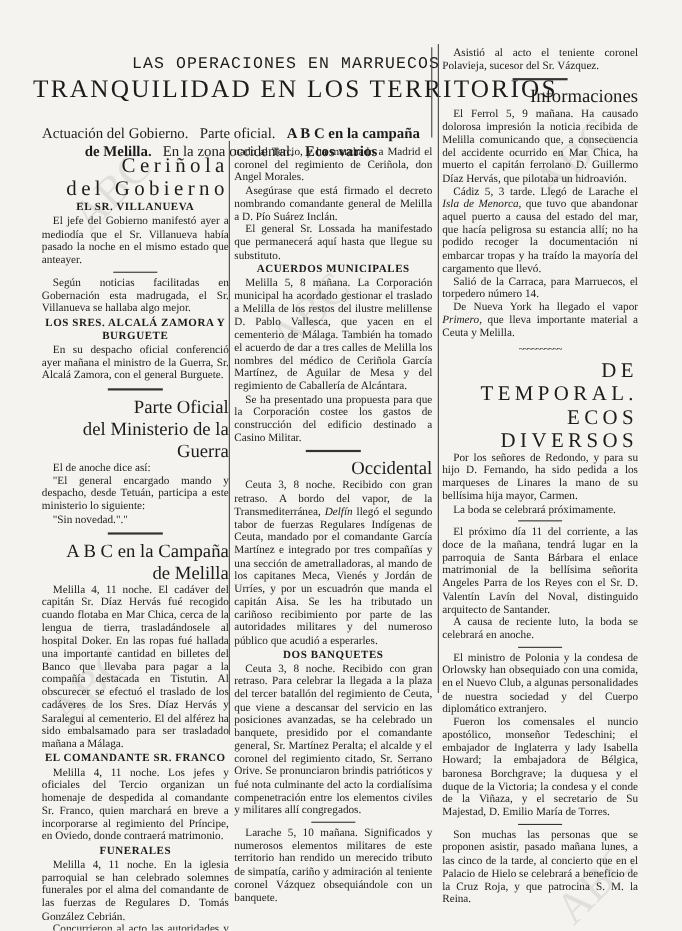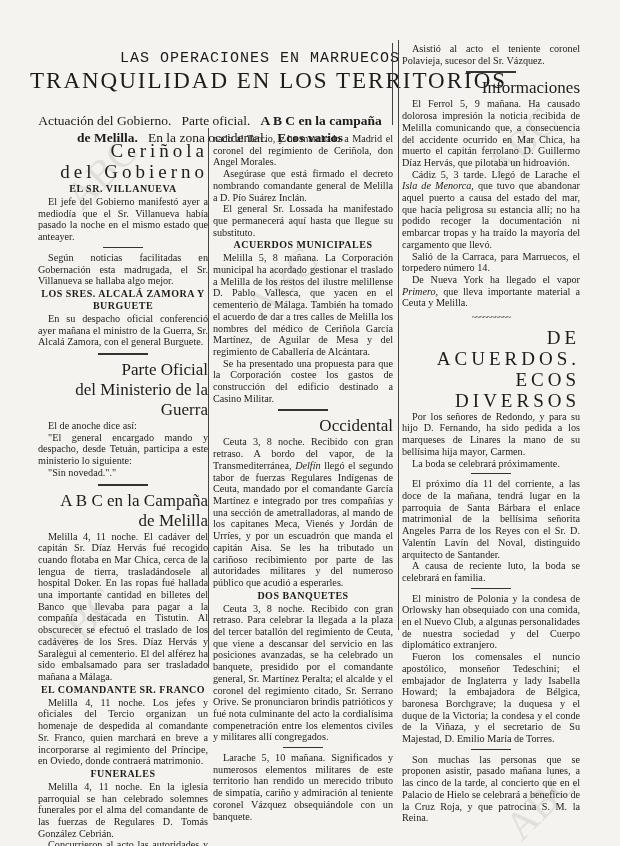--- a/index.html
+++ b/index.html
@@ -109,27 +109,27 @@
       <i>Isla de Menorca,</i>
       <span>que tuvo que abandonar aquel puerto a causa del estado del mar, que hacía peligrosa su estancia allí; no ha podido recoger la documentación ni embarcar tropas y ha traído la mayoría del cargamento que llevó.</span>
     </p>
     <p>Salió de la Carraca, para Marruecos, el torpedero número 14.</p>
     <p>
       <span>De Nueva York ha llegado el vapor</span>
       <i>Primero,</i>
       <span>que lleva importante material a Ceuta y Melilla.</span>
     </p>
     <div class="orn">~~~~~~~~~~</div>
-    <div class="sec-title big-spaced">DE ACUERDOS.</div>
+    <div class="sec-title big-spaced">DE TEMPORAL.</div>
     <div class="sec-title big-spaced">ECOS DIVERSOS</div>
     <p>Por los señores de Redondo, y para su hijo D. Fernando, ha sido pedida a los marqueses de Linares la mano de su bellísima hija mayor, Carmen.</p>
     <p>La boda se celebrará próximamente.</p>
     <div class="rule"></div>
     <p>El próximo día 11 del corriente, a las doce de la mañana, tendrá lugar en la parroquia de Santa Bárbara el enlace matrimonial de la bellísima señorita Angeles Parra de los Reyes con el Sr. D. Valentín Lavín del Noval, distinguido arquitecto de Santander.</p>
-    <p>A causa de reciente luto, la boda se celebrará en familia.</p>
+    <p>A causa de reciente luto, la boda se celebrará en anoche.</p>
     <div class="rule"></div>
     <p>El ministro de Polonia y la condesa de Orlowsky han obsequiado con una comida, en el Nuevo Club, a algunas personalidades de nuestra sociedad y del Cuerpo diplomático extranjero.</p>
     <p>Fueron los comensales el nuncio apostólico, monseñor Tedeschini; el embajador de Inglaterra y lady Isabella Howard; la embajadora de Bélgica, baronesa Borchgrave; la duquesa y el duque de la Victoria; la condesa y el conde de la Viñaza, y el secretario de Su Majestad, D. Emilio María de Torres.</p>
     <div class="rule"></div>
     <p>Son muchas las personas que se proponen asistir, pasado mañana lunes, a las cinco de la tarde, al concierto que en el Palacio de Hielo se celebrará a beneficio de la Cruz Roja, y que patrocina S. M. la Reina.</p>
 
   </div>
 
 </div>
 

